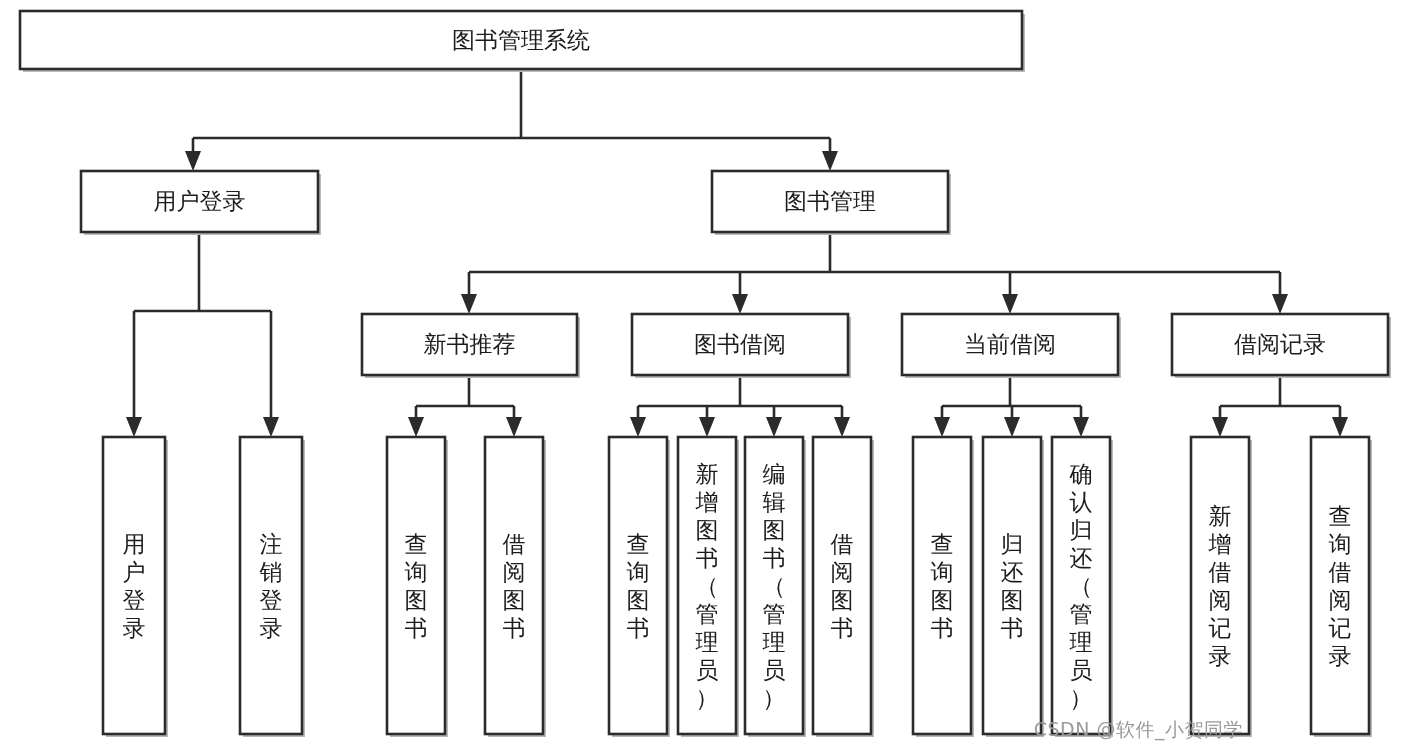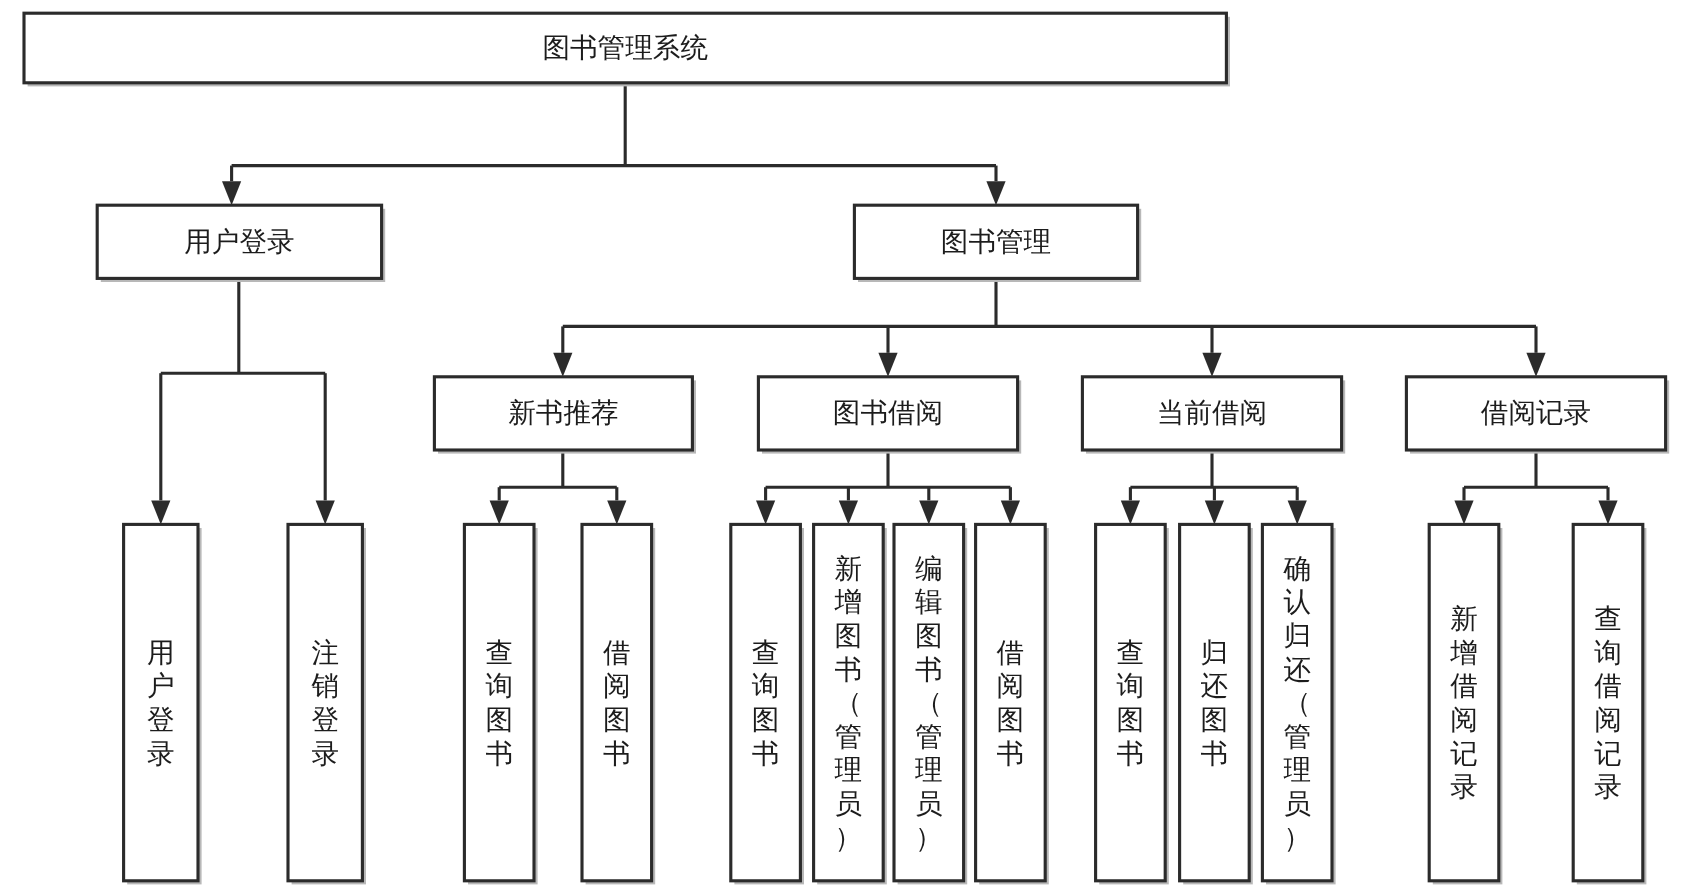--- a/index.html
+++ b/index.html
@@ -225,13 +225,14 @@
           <rect x="1191" y="437" width="58" height="297" class="node-rect"></rect>
           <text x="1220" class="node-label-v"><tspan x="1220" y="523.5">新</tspan><tspan x="1220" y="551.5">增</tspan><tspan x="1220" y="579.5">借</tspan><tspan x="1220" y="607.5">阅</tspan><tspan x="1220" y="635.5">记</tspan><tspan x="1220" y="663.5">录</tspan></text>
         </g>
         <g>
           <rect x="1314" y="440" width="58" height="297" class="node-shadow"></rect>
           <rect x="1311" y="437" width="58" height="297" class="node-rect"></rect>
           <text x="1340" class="node-label-v"><tspan x="1340" y="523.5">查</tspan><tspan x="1340" y="551.5">询</tspan><tspan x="1340" y="579.5">借</tspan><tspan x="1340" y="607.5">阅</tspan><tspan x="1340" y="635.5">记</tspan><tspan x="1340" y="663.5">录</tspan></text>
         </g>
       </g>
   </svg>
+  <div class="watermark">CSDN @软件_小贺同学</div>
 </div>
 
 </body></html>

